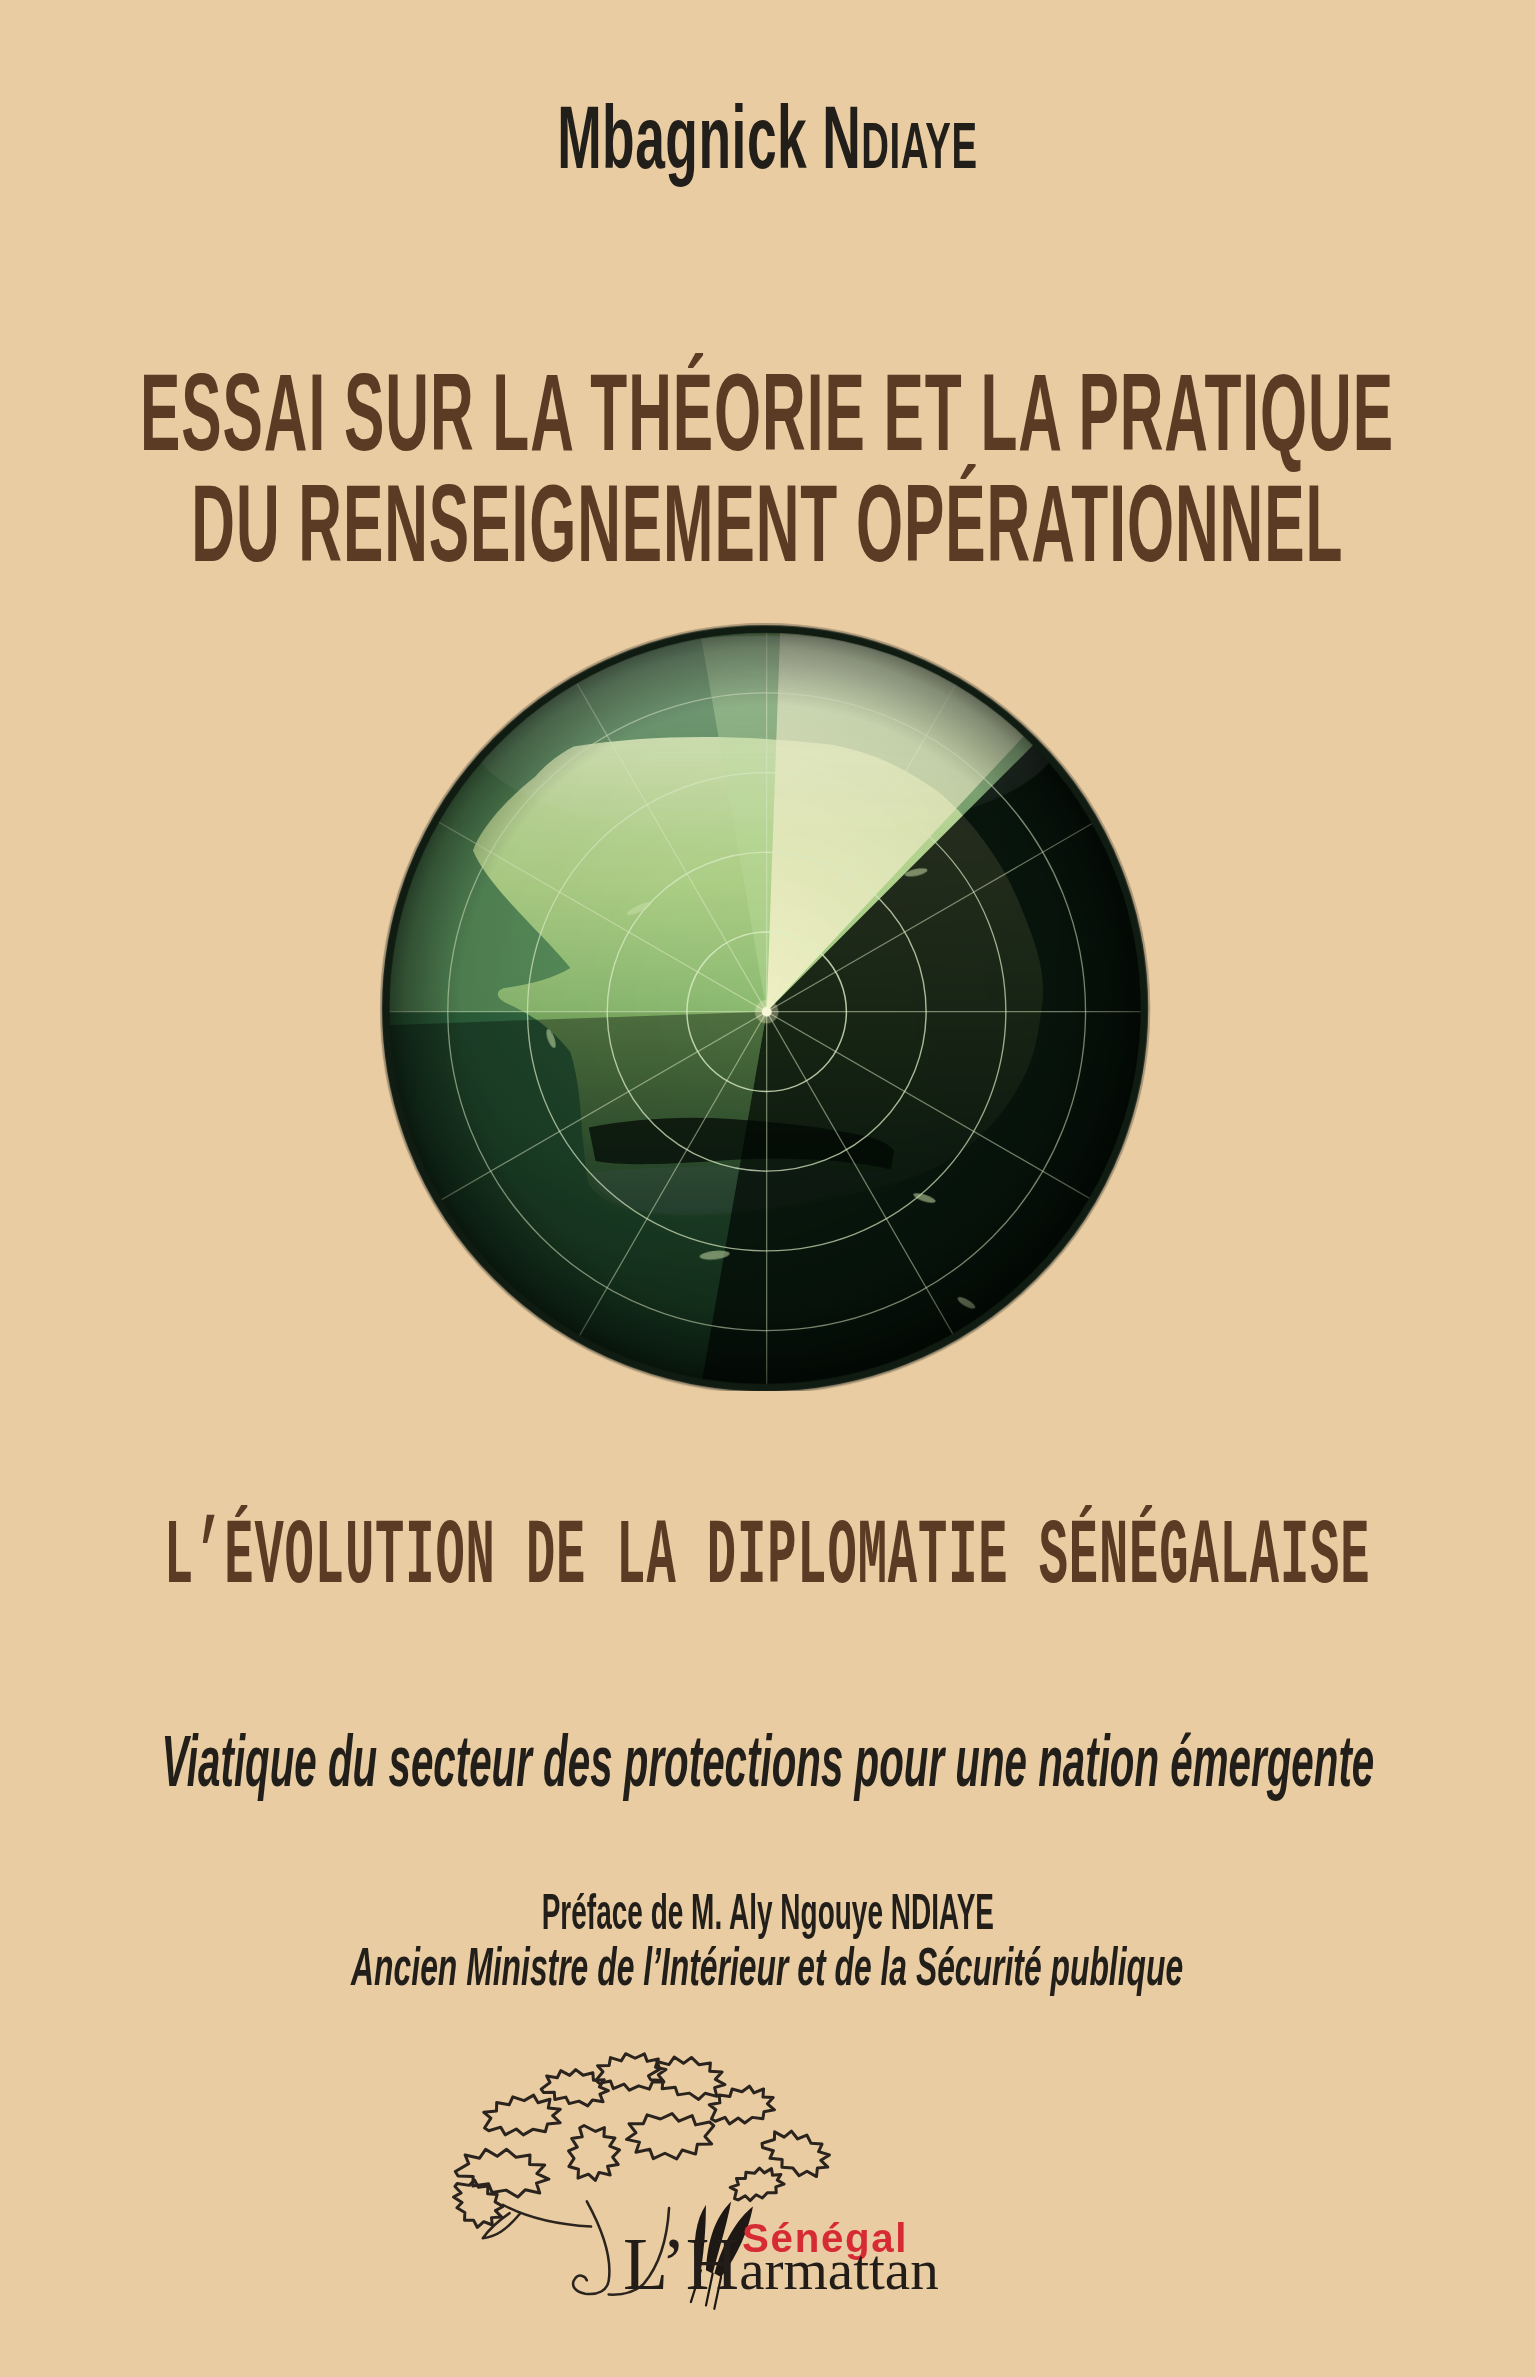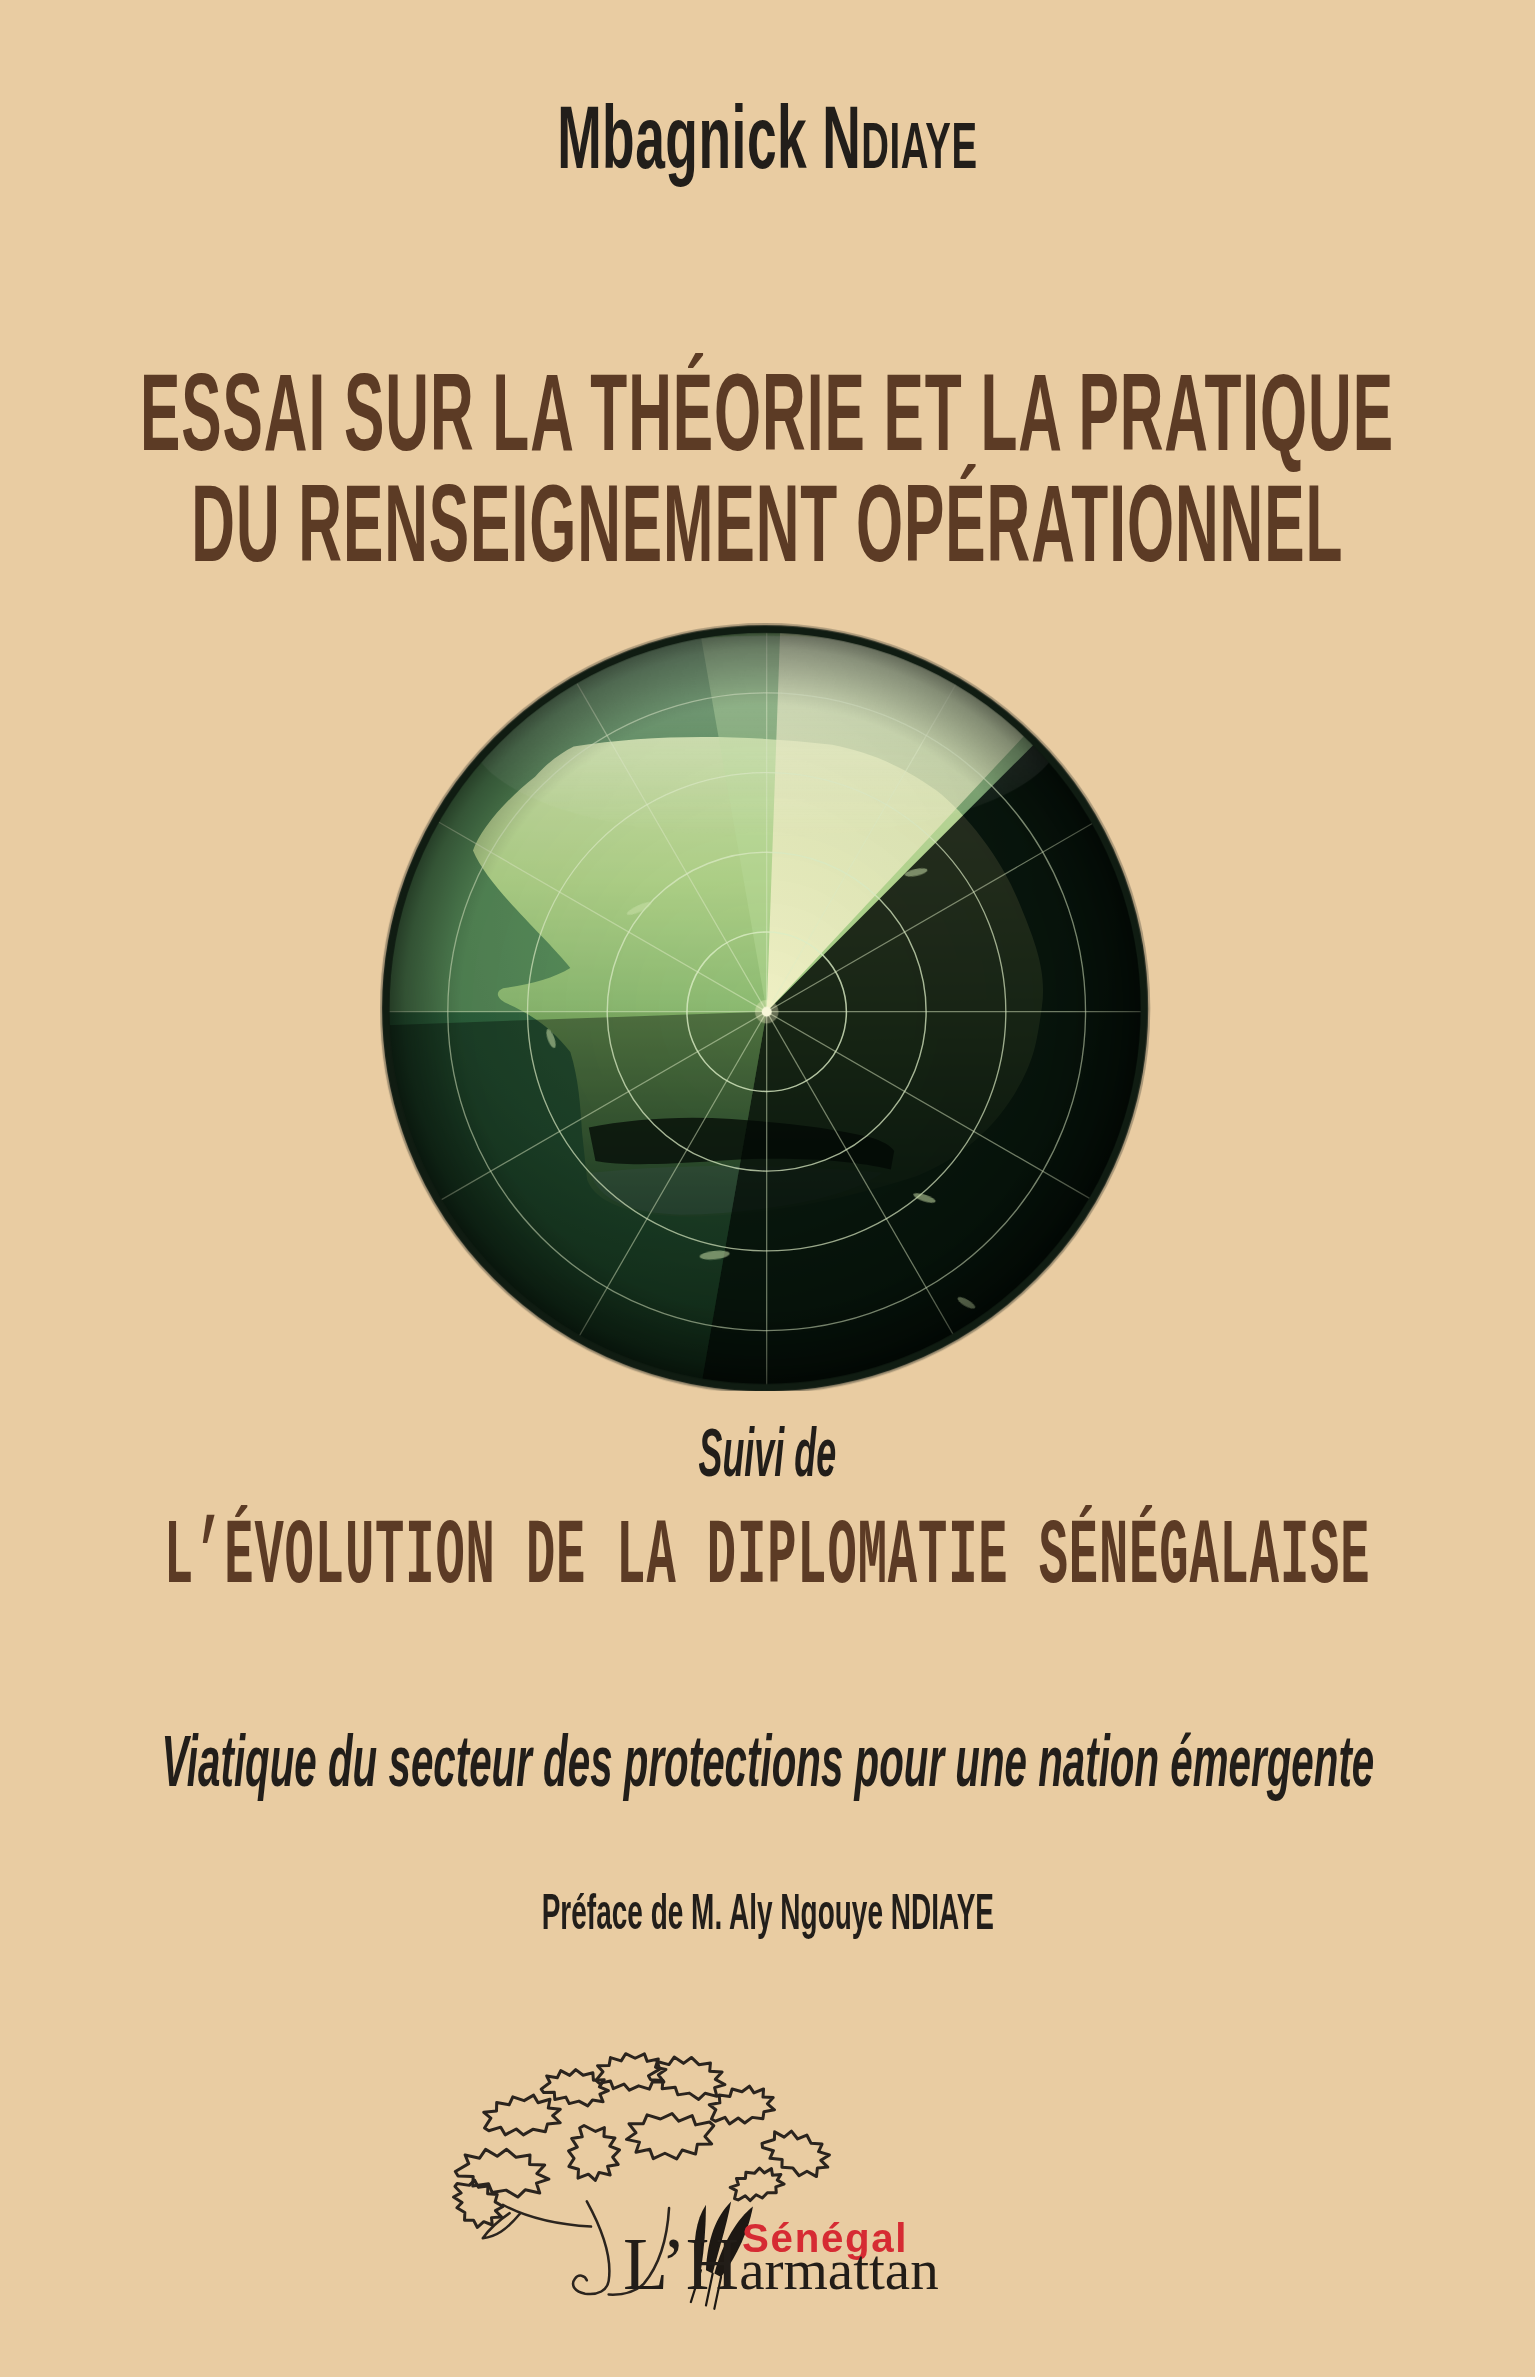--- a/index.html
+++ b/index.html
@@ -198,34 +198,34 @@
 
         <ellipse cx="460" cy="140" rx="350" ry="120" fill="url(#gloss)"></ellipse>
       </g>
 
       <circle cx="460" cy="464" r="452" fill="url(#vig)"></circle>
       <circle cx="460" cy="464" r="452" fill="none" stroke="#101c12" stroke-width="9"></circle>
       <circle cx="460" cy="464" r="457" fill="none" stroke="rgba(50,52,44,0.35)" stroke-width="4"></circle>
     </svg>
   </div>
 
-  <div class="row suivi-row">
-    <span class="cond">Suivi de</span>
-  </div>
   <div class="row evo-block">
     <div class="e-line">
         <span class="cond">L’ÉVOLUTION DE LA DIPLOMATIE SÉNÉGALAISE</span>
       </div>
   </div>
   <div class="row via-row">
     <span class="cond">Viatique du secteur des protections pour une nation émergente</span>
   </div>
 
   <div class="row pre-row">
     <span class="cond">Préface de M. Aly Ngouye NDIAYE</span>
+  </div>
+  <div class="row anc-row">
+    <span class="cond">Ancien Ministre de l’Intérieur et de la Sécurité publique</span>
   </div>
 
   <div class="logo-wrap">
     <svg viewBox="0 0 640 400">
       <defs>
         <path id="blob" vector-effect="non-scaling-stroke" d="M -50 8 L -38 -6 L -44 -18 L -28 -16 L -24 -30 L -10 -22 L -2 -34 L 10 -24 L 24 -30 L 26 -16 L 42 -18 L 36 -4 L 50 2 L 38 10 L 44 24 L 28 22 L 22 34 L 8 26 L -6 32 L -12 20 L -28 26 L -30 12 L -46 14 Z"></path>
       </defs>
 
       <g class="tree-line">
         <use href="#blob" transform="translate(100,175) scale(1.12,0.80) rotate(10)"></use>

